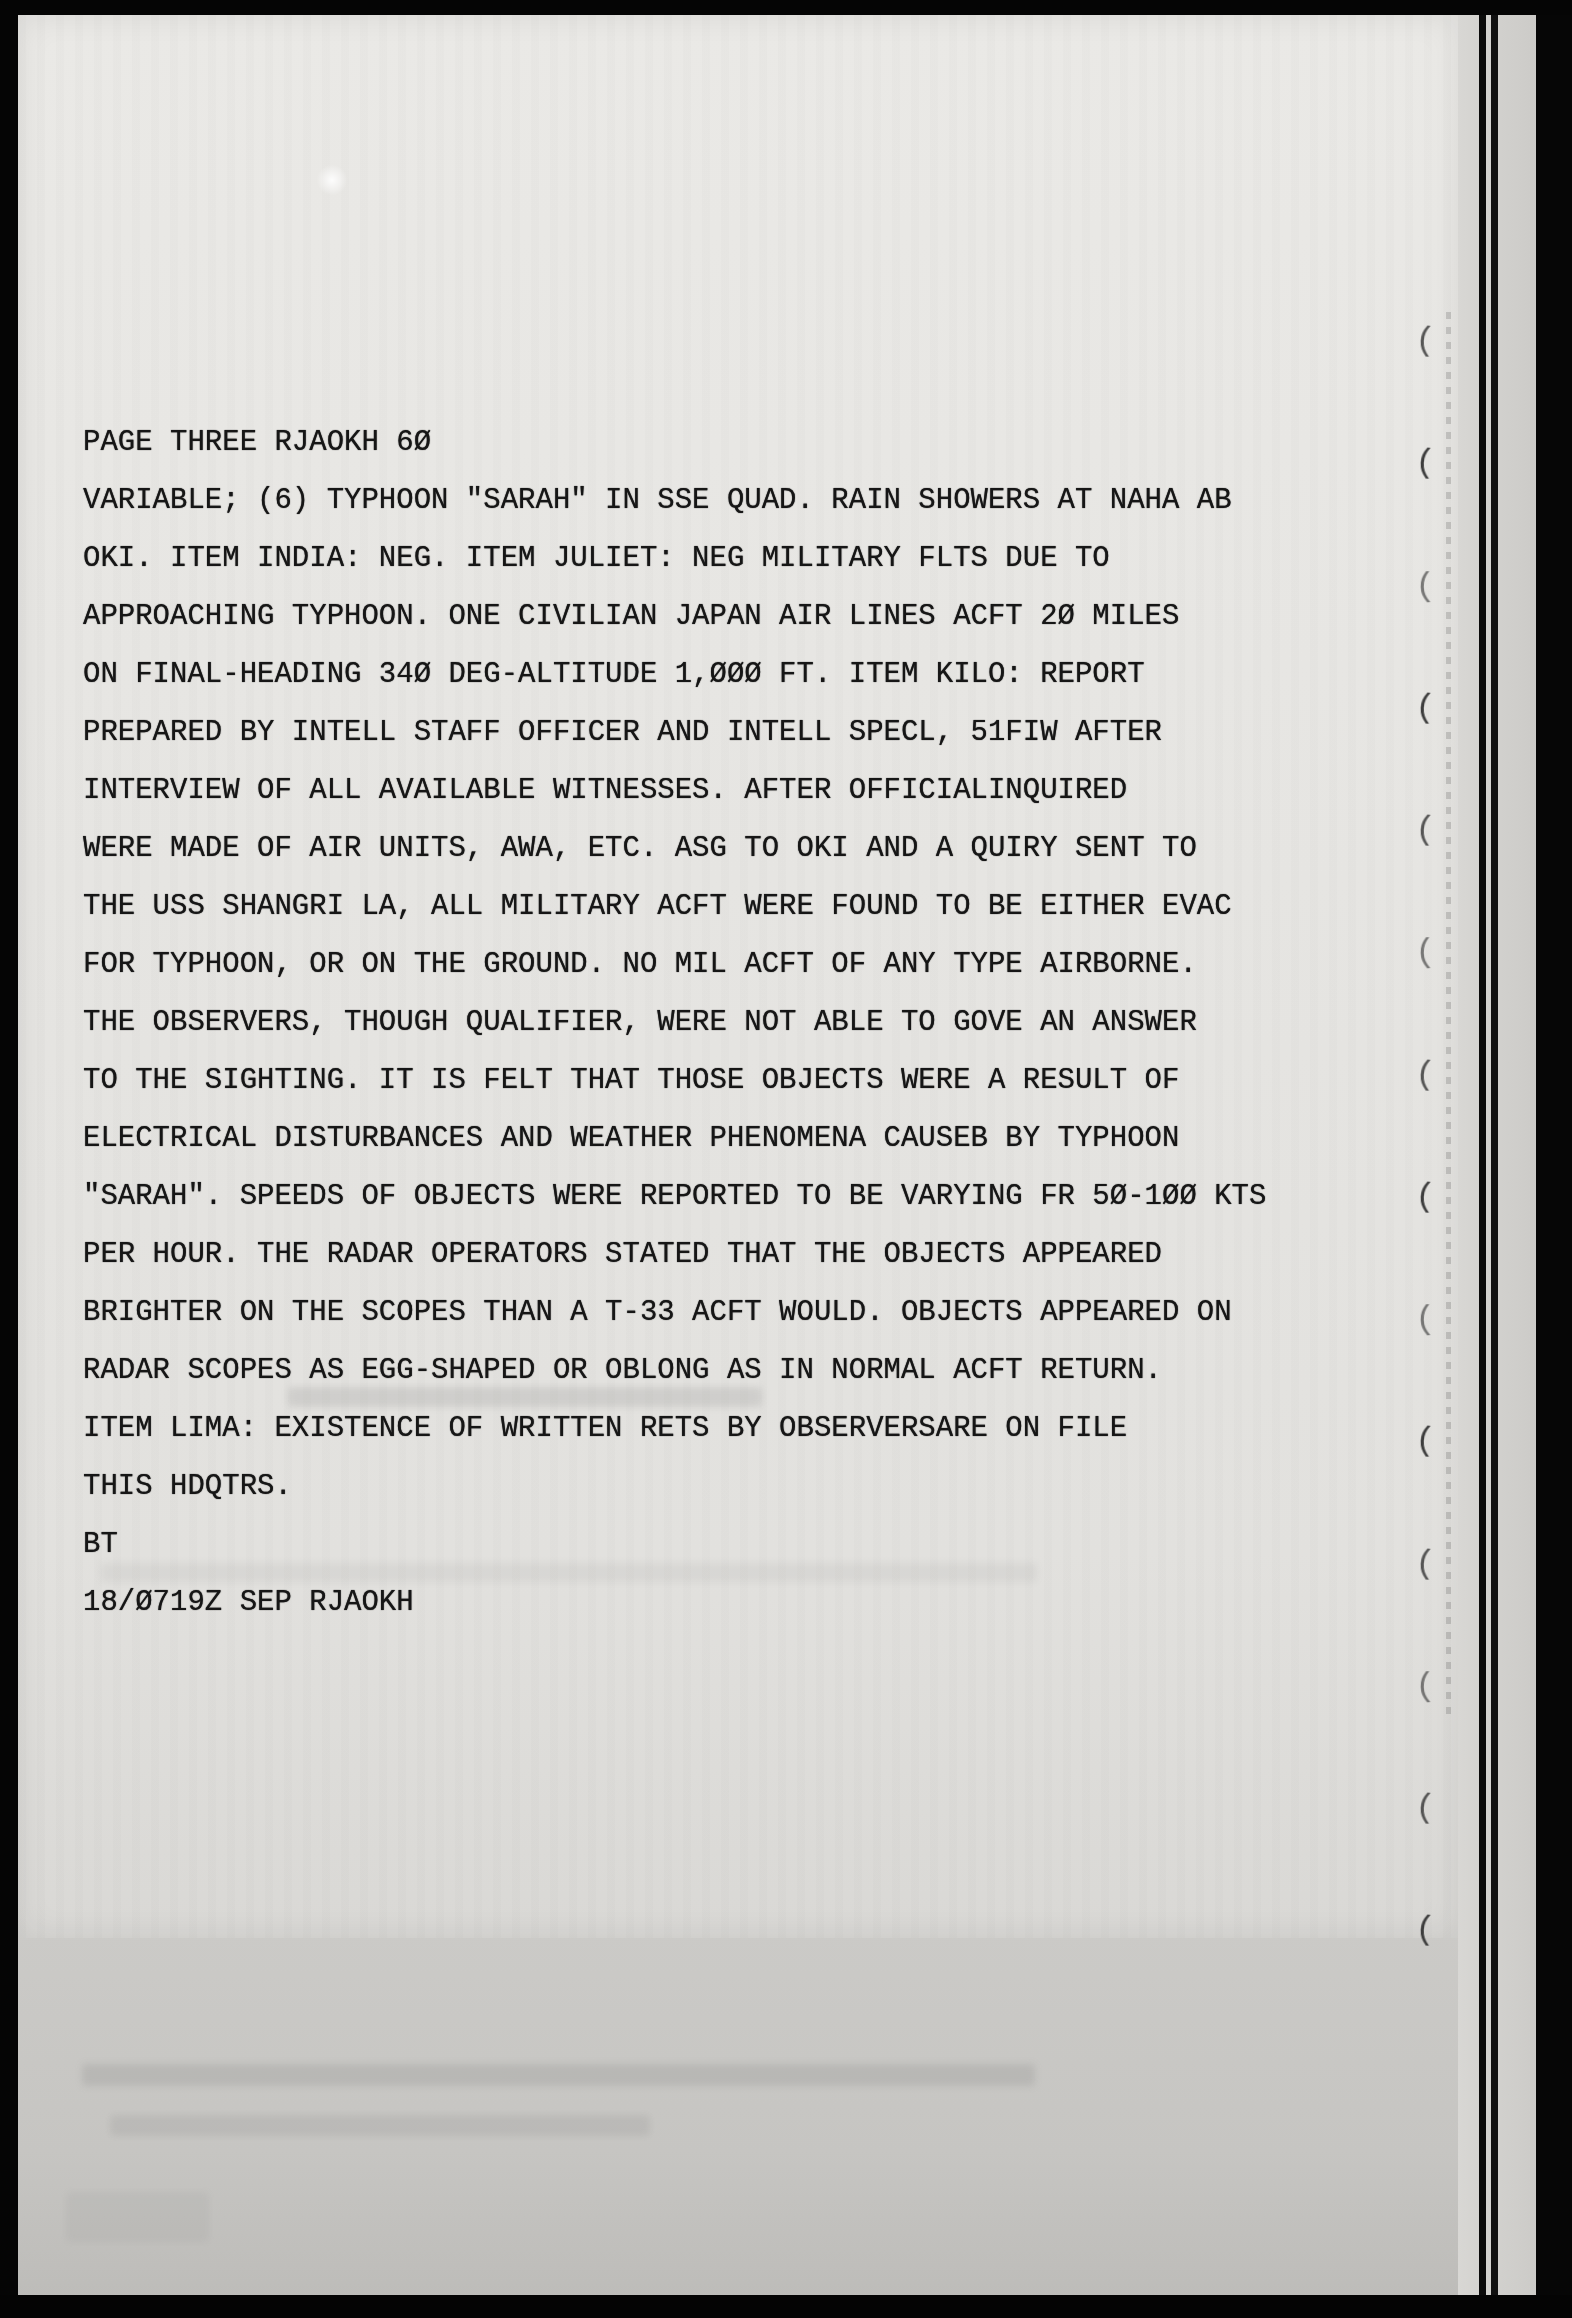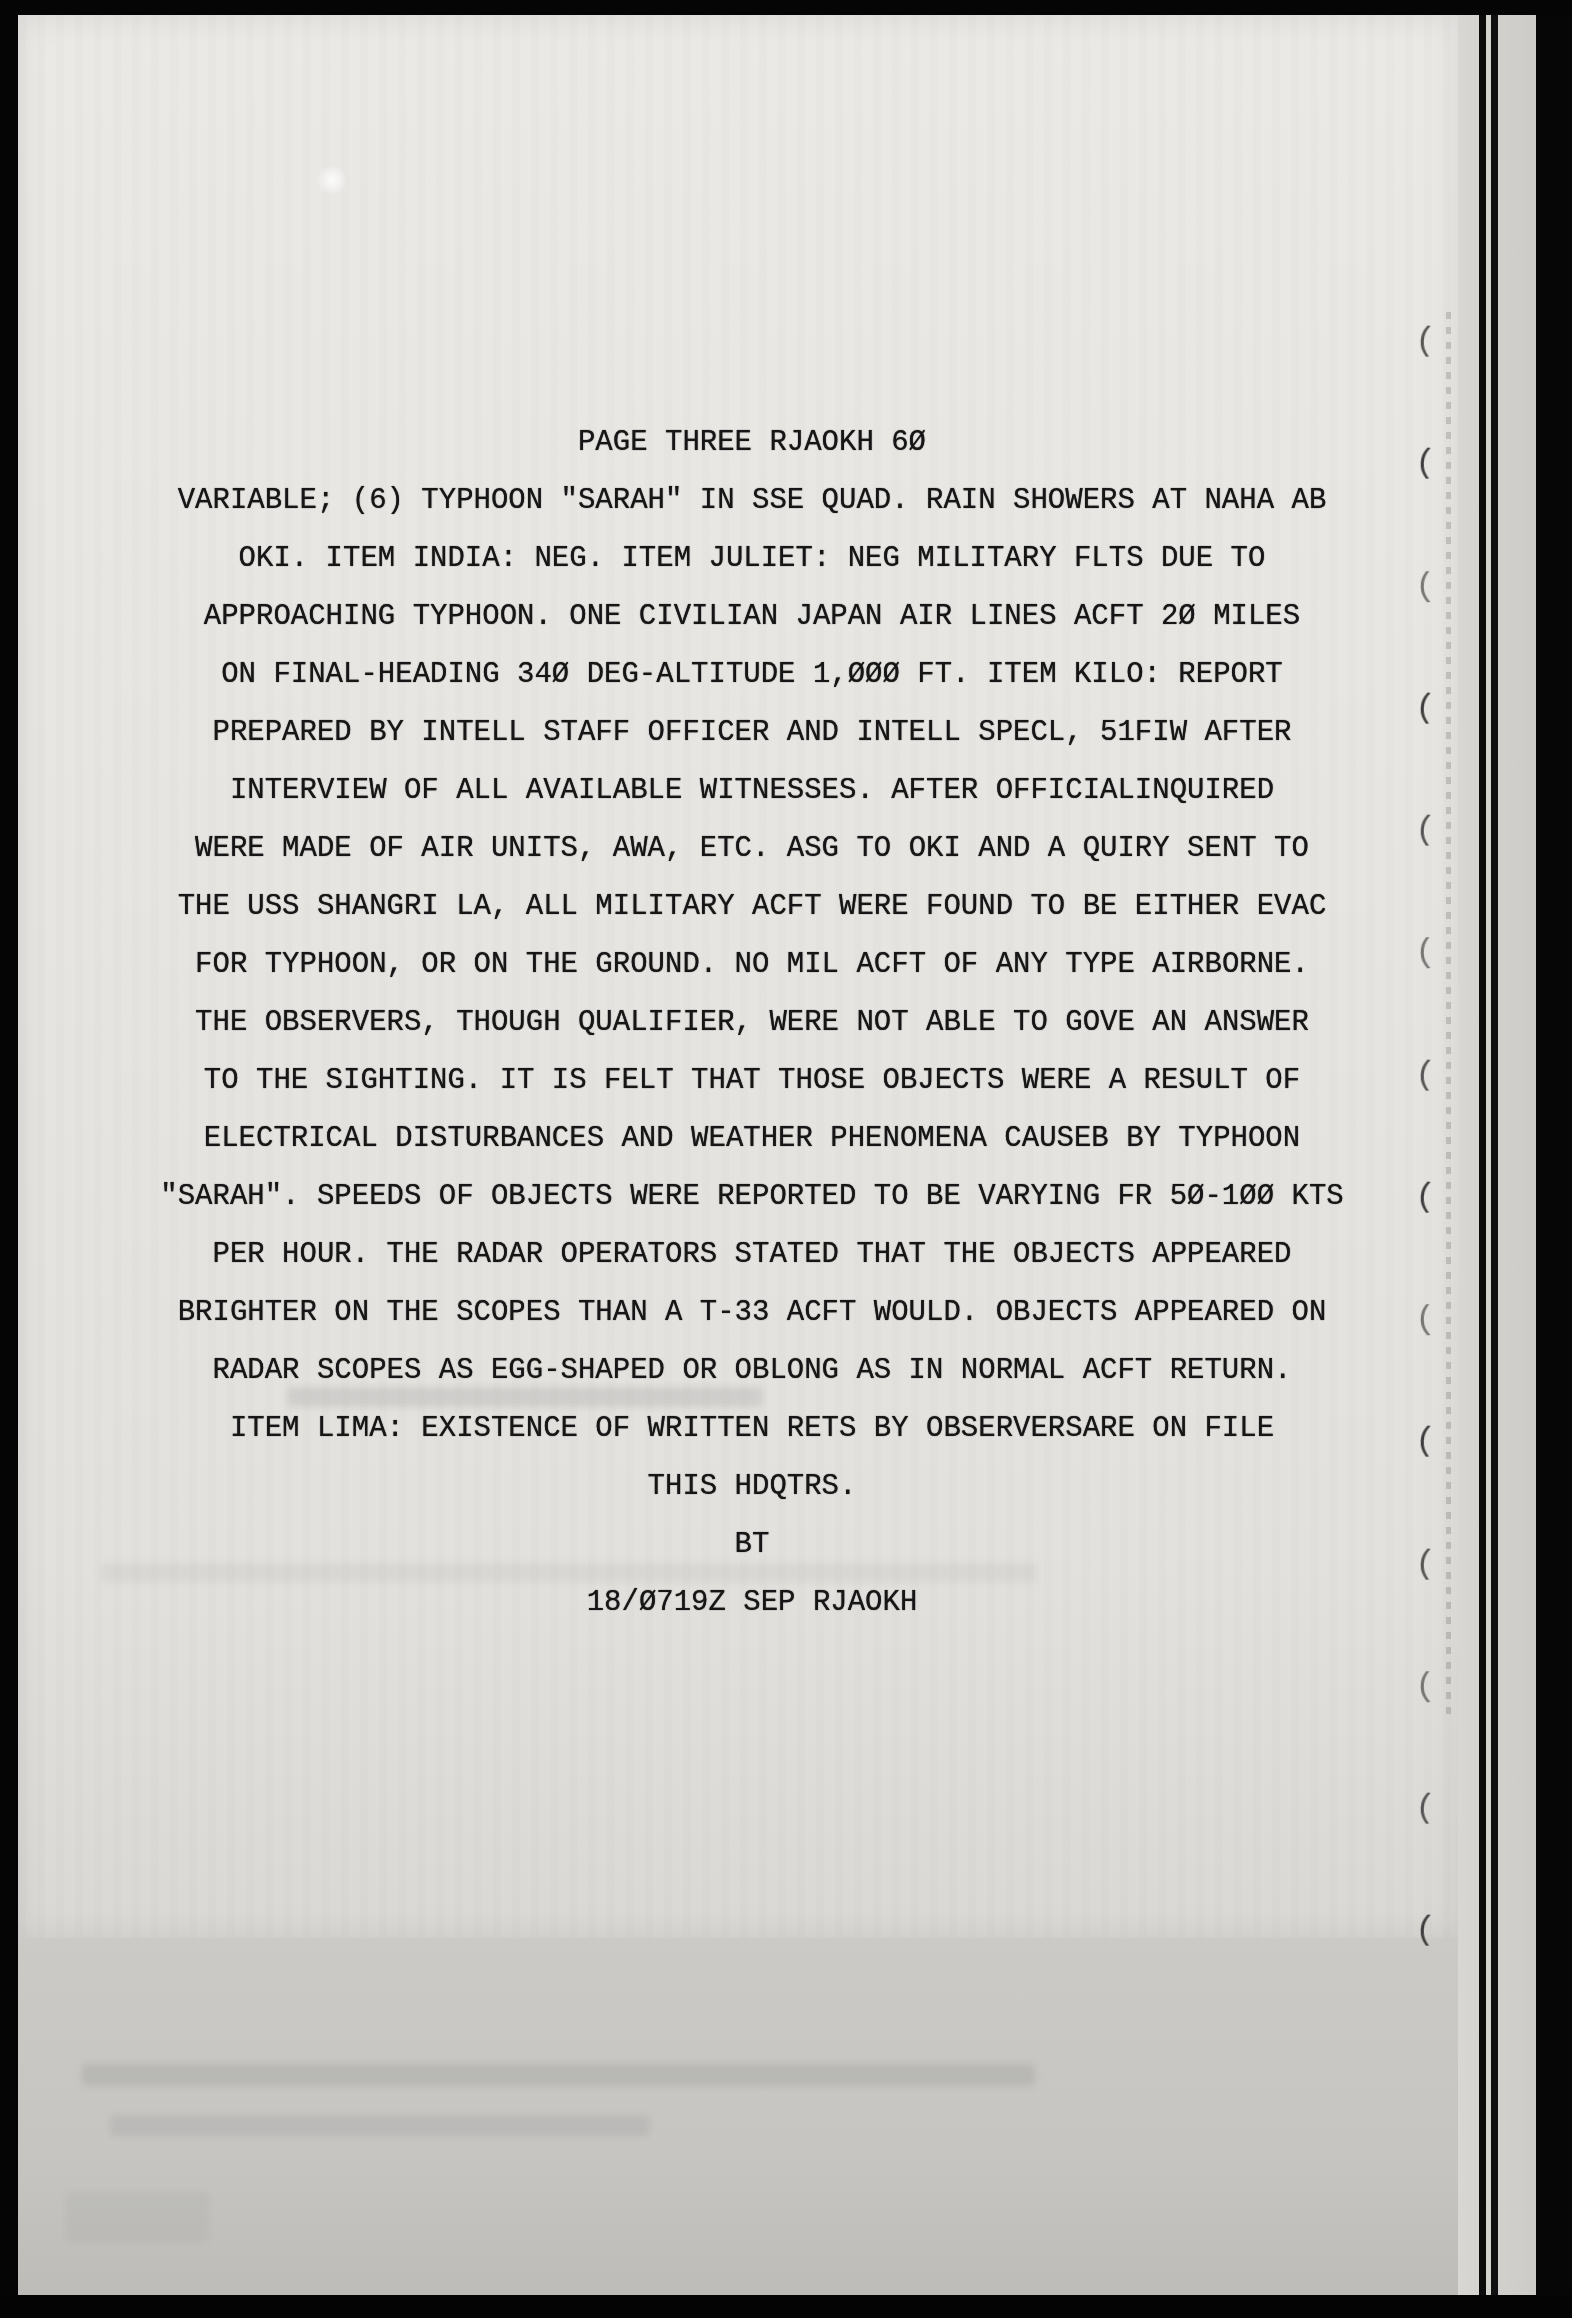--- a/index.html
+++ b/index.html
@@ -28,21 +28,21 @@
   }
   
   .typed {
     position:absolute; left:65px; top:300px; width:1338px;
     color:var(--ink,#161616);
     font-size:29px; font-weight:400;
     text-shadow:0 0 1.1px rgba(0,0,0,0.85);
     filter:blur(0.2px);
     white-space:pre;
   }
-  .typed .line { height:58px; line-height:58px;text-align:center; }
+  .typed .line { height:58px; line-height:58px; }
   
   .punch-col { position:absolute; left:1397px; top:307px; width:39px; height:1619px; }
   .punch-col .punch {
     position:absolute; left:0; width:39px; height:39px;
     font-size:34px; line-height:39px; color:#3d3d3d;
     filter:blur(0.3px); transform:rotate(3deg);
   }
   .punch-col .punch:nth-child(odd){ opacity:.85; }
   .punch-col .punch:nth-child(3n){ opacity:.65; transform:rotate(-2deg); }
   

